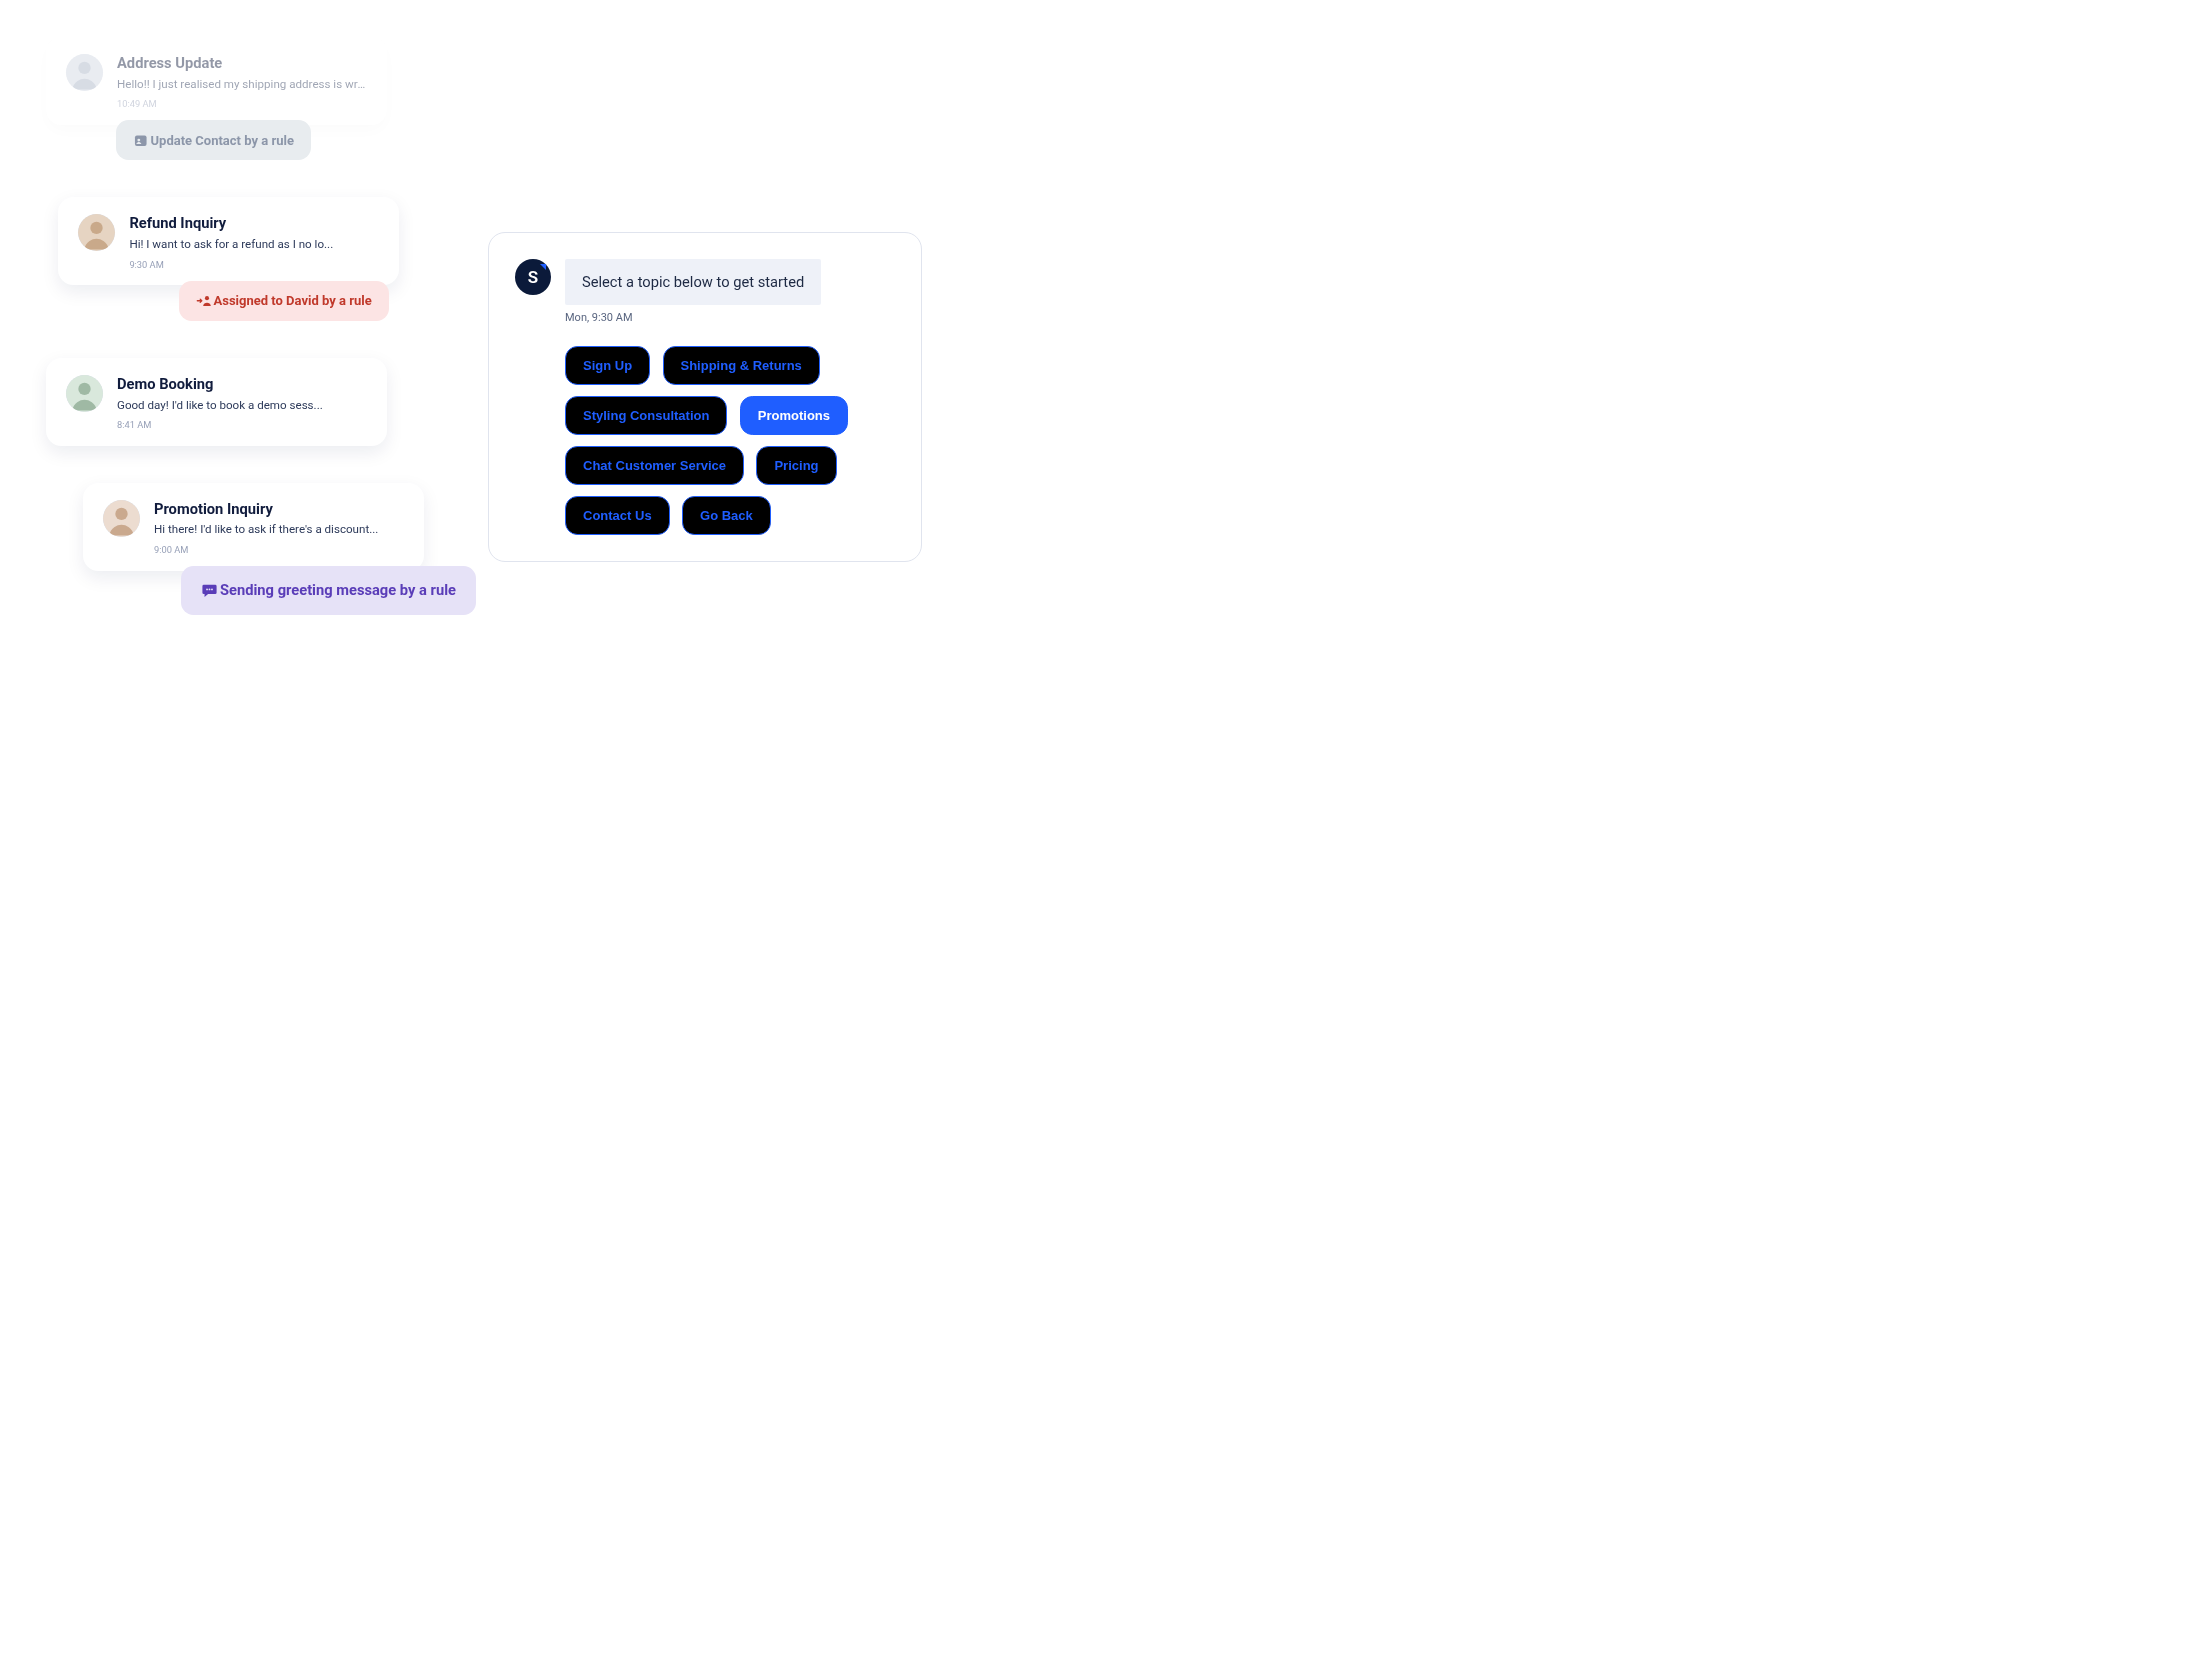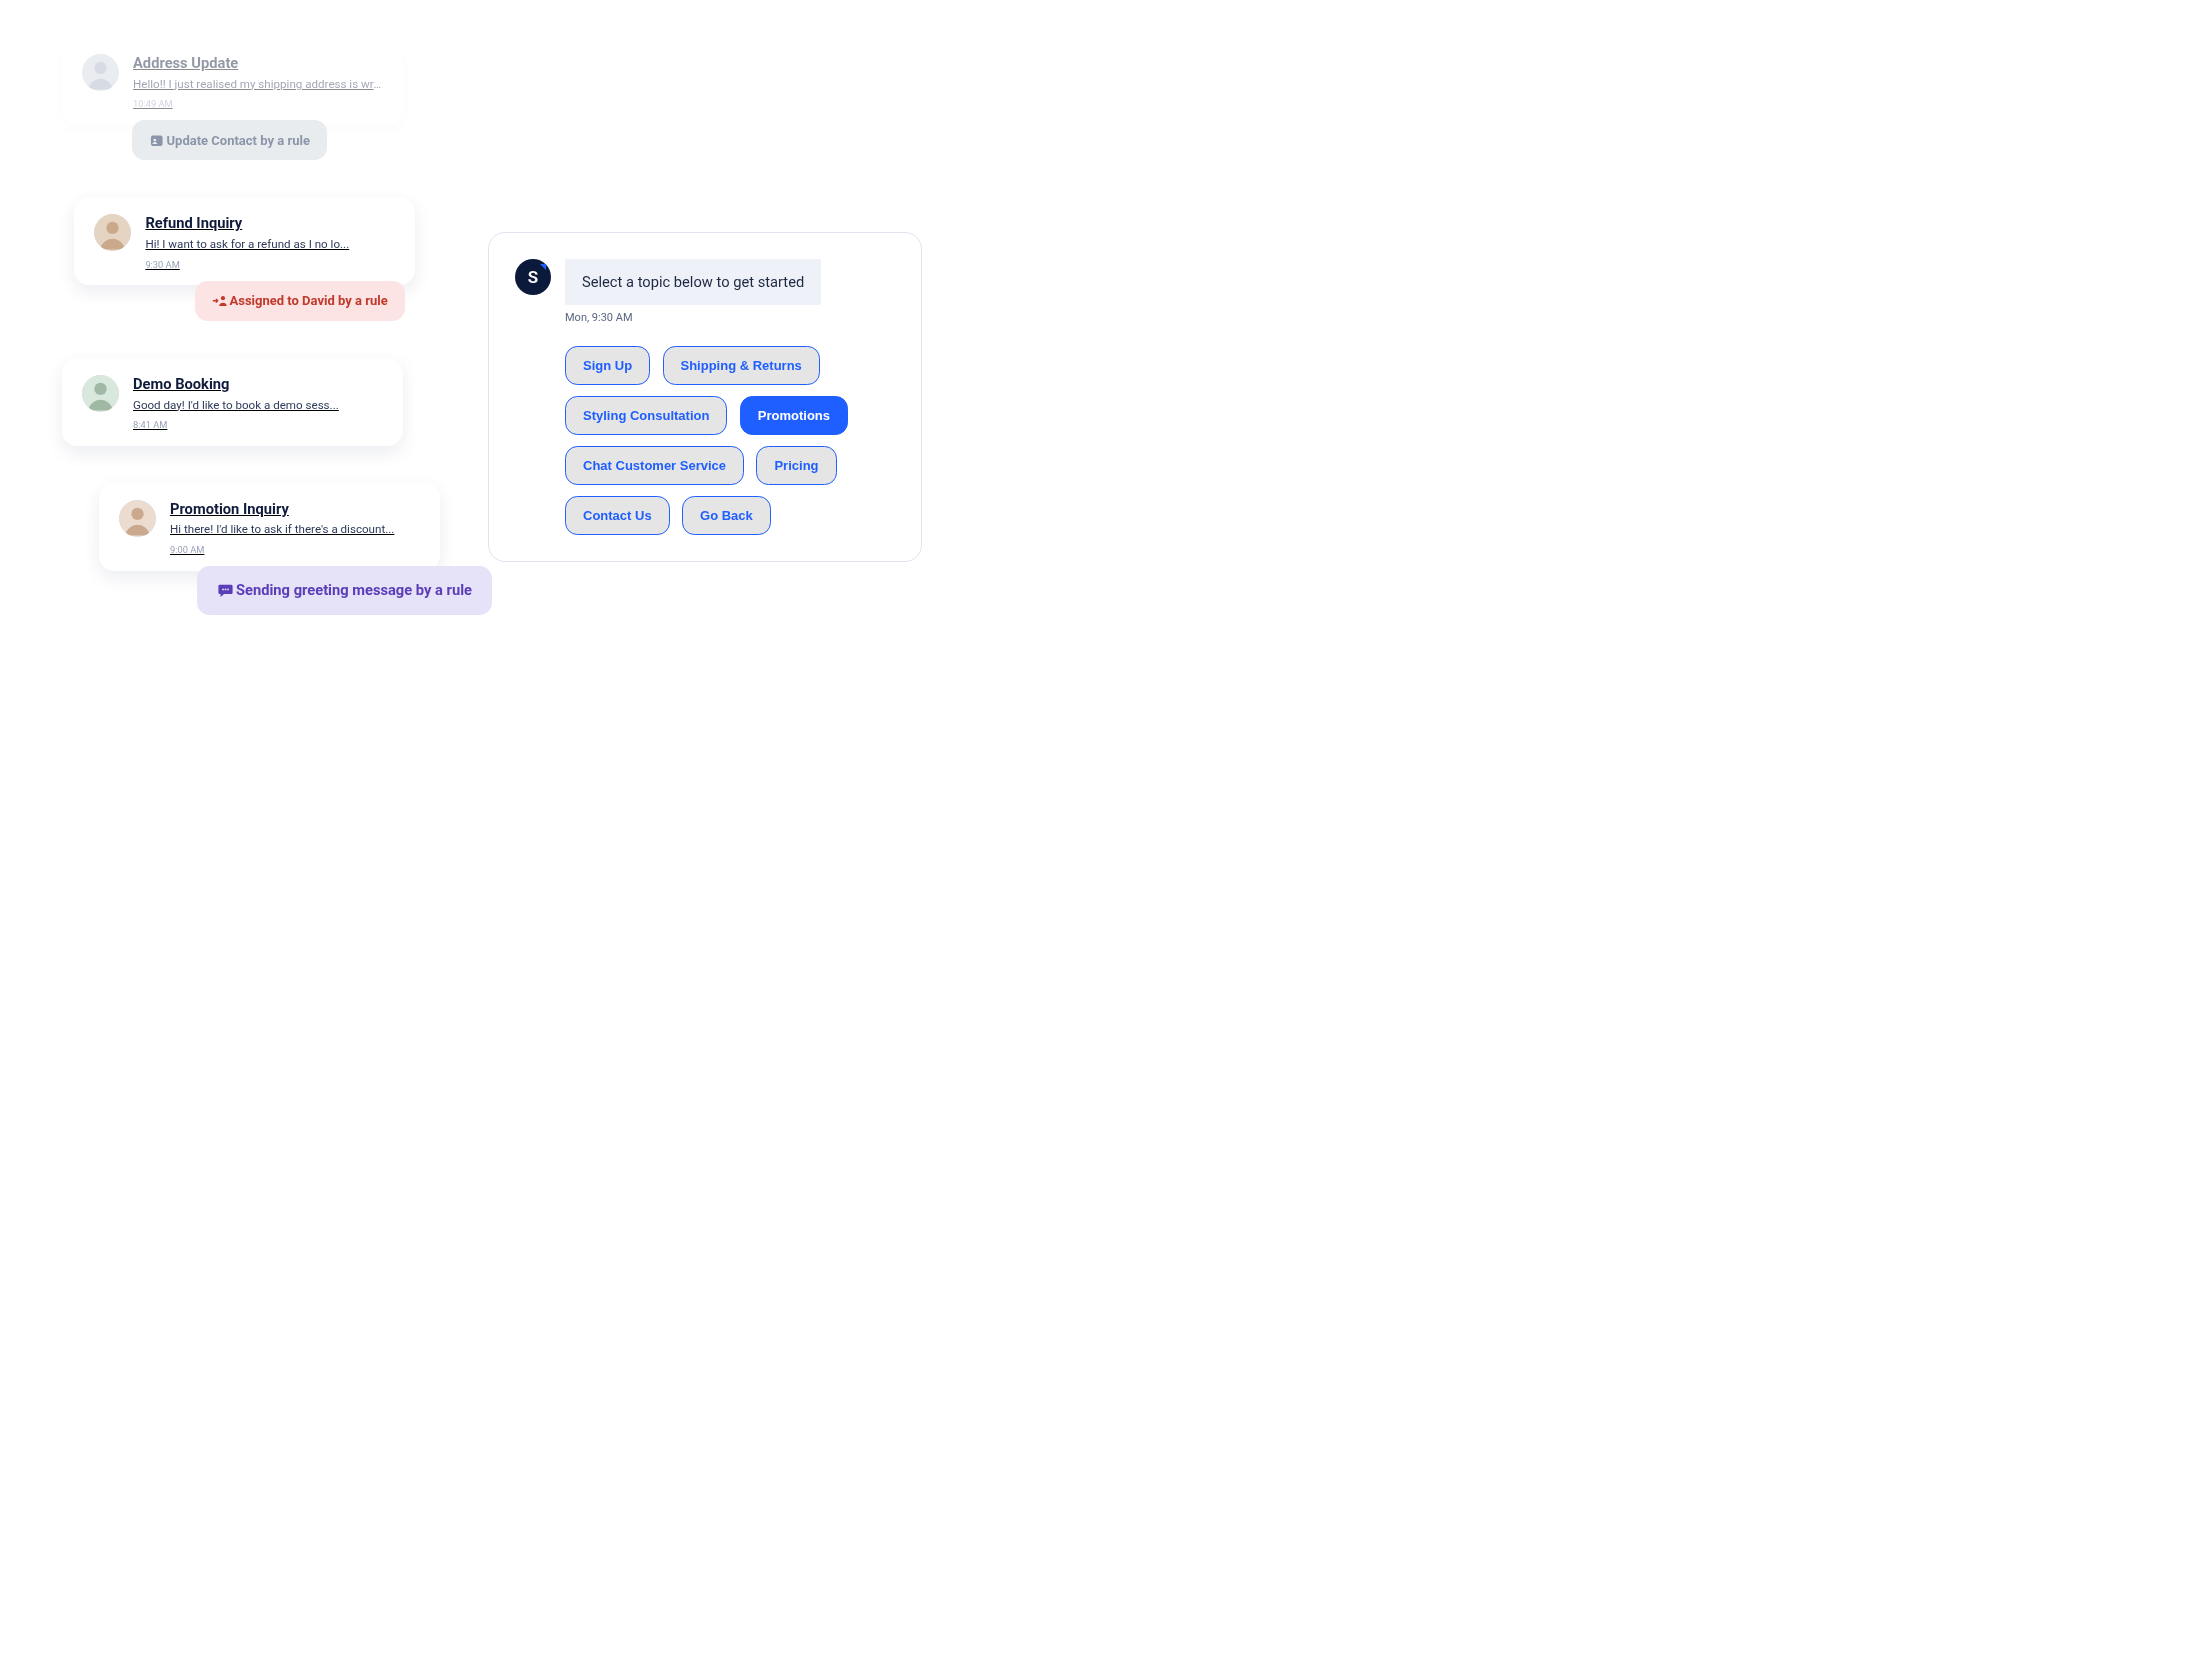--- a/index.html
+++ b/index.html
@@ -8,24 +8,23 @@
     background: #fff;
     width: 965px;
     height: 738px;
     position: relative;
     overflow: hidden;
   }
 
   
   .left-col {
     position: absolute;
-    left: 62px;
+    left: 46px;
     top: 37px;
     width: 496px;
-    text-decoration: underline;
   }
 
   .conv-block {
     position: relative;
     margin-bottom: 37px;
   }
 
   .card {
     background: #fff;
     border-radius: 15.5px;
@@ -144,21 +143,21 @@
   }
   .topic-grid {
     margin-left: 50px;
     display: flex;
     flex-wrap: wrap;
     gap: 11px 12.4px;
   }
   .topic-btn {
     border: 1.5px solid #1f5eff;
     color: #1f5eff;
-    background: #e5e5e5;
+    background: #000000;
     border-radius: 12.4px;
     padding: 11px 17px;
     font-size: 13px;
     font-weight: 700;
     cursor: pointer;
     white-space: nowrap;
   }
   .topic-btn.active {
     background: #1f5eff;
     color: #fff;

